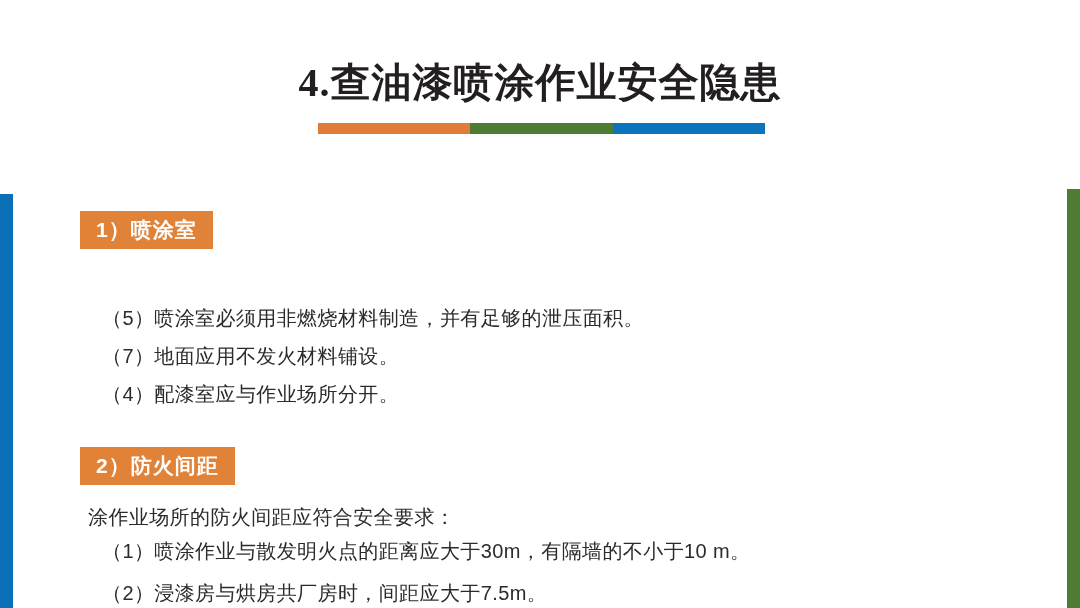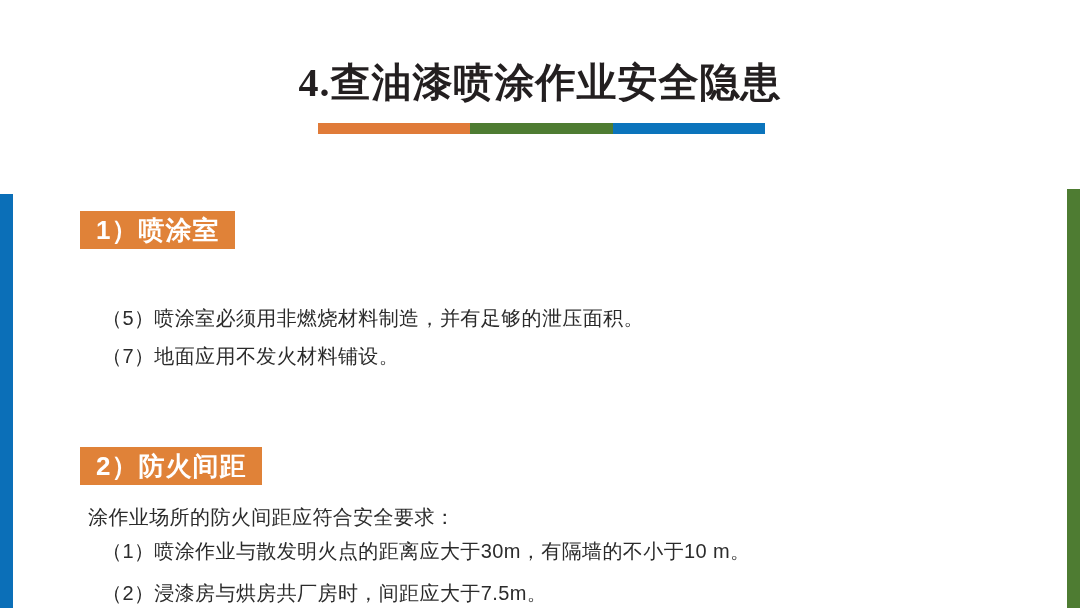--- a/index.html
+++ b/index.html
@@ -70,21 +70,21 @@
   .rule-seg.orange { width: 152px; background: #E07B39; }
   .rule-seg.green  { width: 143px; background: #4E7C32; }
   .rule-seg.blue   { width: 152px; background: #0B74BC; }
 
   
   .badge {
     position: absolute;
     background: #E08238;
     color: #ffffff;
     font-weight: bold;
-    font-size: 26px;
+    font-size: 21px;
     line-height: 38px;
     height: 38px;
     padding: 0 16px;
     letter-spacing: 1px;
     white-space: nowrap;
     box-sizing: border-box;
   }
   .badge-1 { left: 80px; top: 174px; }
   .badge-2 { left: 80px; top: 410px; }
 
@@ -161,20 +161,21 @@
 
   <div class="rule">
     <div class="rule-seg orange"></div>
     <div class="rule-seg green"></div>
     <div class="rule-seg blue"></div>
   </div>
 
   <div class="badge badge-1">1）喷涂室</div>
   <div class="body-line indent l2">（5）喷涂室必须用非燃烧材料制造，并有足够的泄压面积。</div>
   <div class="body-line indent l3">（7）地面应用不发火材料铺设。</div>
+  <div class="body-line indent l4">（4）配漆室应与作业场所分开。</div>
 
   <div class="badge badge-2">2）防火间距</div>
   <div class="body-line outdent m0">涂作业场所的防火间距应符合安全要求：</div>
   <div class="body-line indent m1">（1）喷涂作业与散发明火点的距离应大于30m，有隔墙的不小于10 m。</div>
   <div class="body-line indent m2">（2）浸漆房与烘房共厂房时，间距应大于7.5m。</div>
 
 
 </div>
 
 </body></html>

